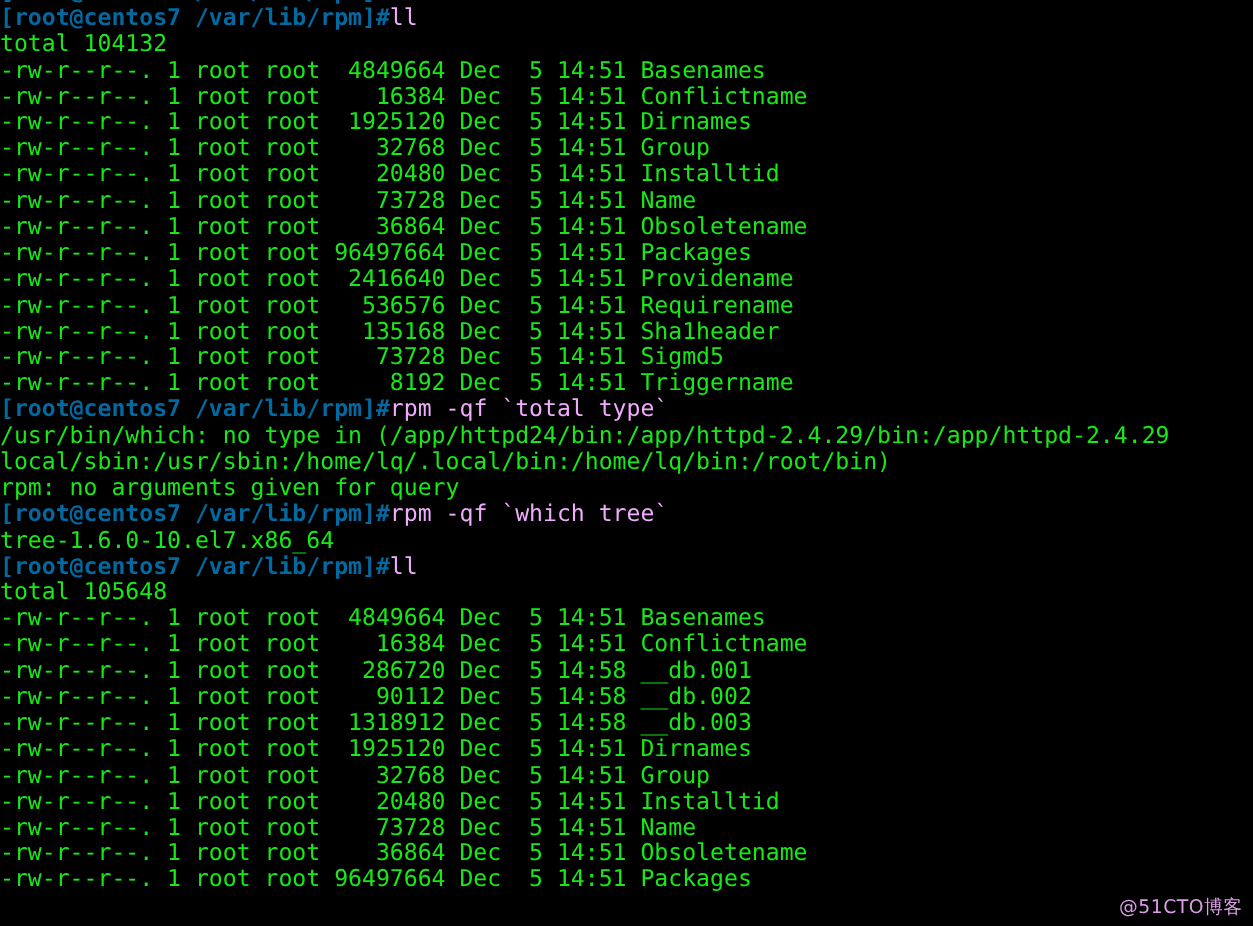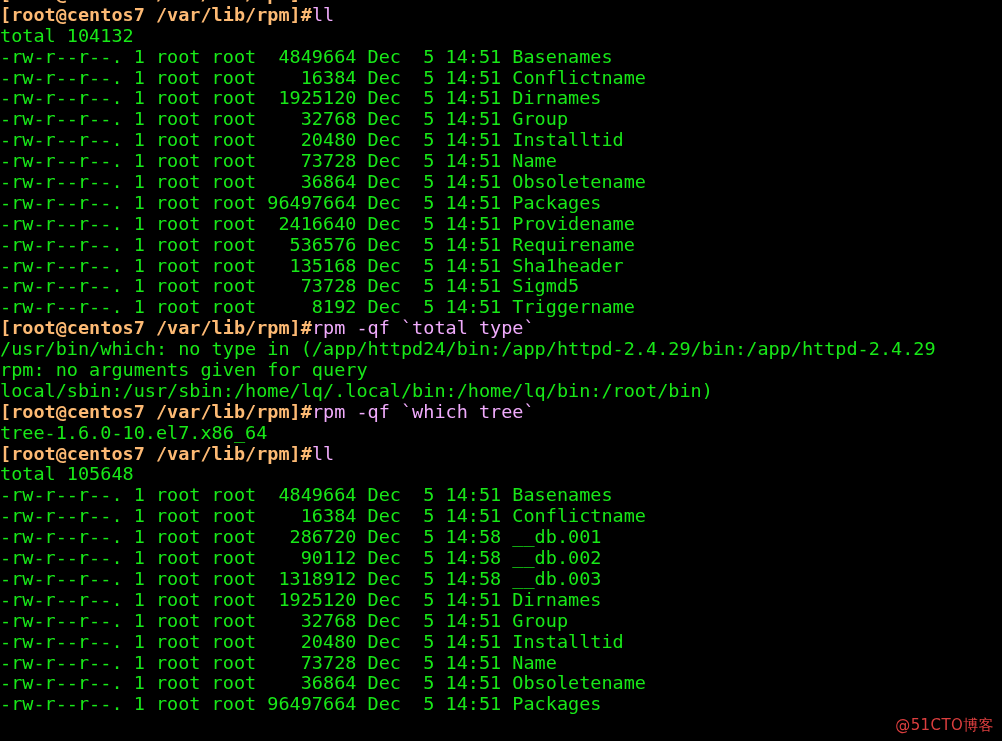--- a/index.html
+++ b/index.html
@@ -27,34 +27,34 @@
     height: 20.9px;
     line-height: 20.9px;
     white-space: pre;
     font-size: 18.5px;
     letter-spacing: 0px;
     color: #18e818;
     font-family: "DejaVu Sans Mono", "Liberation Mono", monospace;
     overflow: hidden;
   }
   .seg { white-space: pre; }
-  .c-prompt { color: #fdba74; font-weight: bold; }
+  .c-prompt { color: #0369a1; font-weight: bold; }
   .c-cmd    { color: #f0abfc; }
   .c-out    { color: #18e818; text-align: right; }
   #scroll-offset {
     position: absolute;
     left: 0;
     top: -16px;
     width: 1002px;
   }
   #watermark {
     position: absolute;
     right: 8px;
     bottom: 6px;
-    color: #ef4444;
+    color: #f0abfc;
     font-family: "DejaVu Sans", "Liberation Sans", sans-serif;
     font-size: 15px;
     letter-spacing: 0.4px;
     opacity: 0.92;
     pointer-events: none;
   }
 </style>
 </head>
 <body>
 
@@ -71,22 +71,22 @@
       <div class="term-line"><span class="seg c-out">-rw-r--r--. 1 root root    73728 Dec  5 14:51 Name</span></div>
       <div class="term-line"><span class="seg c-out">-rw-r--r--. 1 root root    36864 Dec  5 14:51 Obsoletename</span></div>
       <div class="term-line"><span class="seg c-out">-rw-r--r--. 1 root root 96497664 Dec  5 14:51 Packages</span></div>
       <div class="term-line"><span class="seg c-out">-rw-r--r--. 1 root root  2416640 Dec  5 14:51 Providename</span></div>
       <div class="term-line"><span class="seg c-out">-rw-r--r--. 1 root root   536576 Dec  5 14:51 Requirename</span></div>
       <div class="term-line"><span class="seg c-out">-rw-r--r--. 1 root root   135168 Dec  5 14:51 Sha1header</span></div>
       <div class="term-line"><span class="seg c-out">-rw-r--r--. 1 root root    73728 Dec  5 14:51 Sigmd5</span></div>
       <div class="term-line"><span class="seg c-out">-rw-r--r--. 1 root root     8192 Dec  5 14:51 Triggername</span></div>
       <div class="term-line"><span class="seg c-prompt">[root@centos7 /var/lib/rpm]#</span><span class="seg c-cmd">rpm -qf `total type`</span></div>
       <div class="term-line"><span class="seg c-out">/usr/bin/which: no type in (/app/httpd24/bin:/app/httpd-2.4.29/bin:/app/httpd-2.4.29</span></div>
+      <div class="term-line"><span class="seg c-out">local/sbin:/usr/sbin:/home/lq/.local/bin:/home/lq/bin:/root/bin)</span></div>
       <div class="term-line"><span class="seg c-out">rpm: no arguments given for query</span></div>
-      <div class="term-line"><span class="seg c-out">local/sbin:/usr/sbin:/home/lq/.local/bin:/home/lq/bin:/root/bin)</span></div>
       <div class="term-line"><span class="seg c-prompt">[root@centos7 /var/lib/rpm]#</span><span class="seg c-cmd">rpm -qf `which tree`</span></div>
       <div class="term-line"><span class="seg c-out">tree-1.6.0-10.el7.x86_64</span></div>
       <div class="term-line"><span class="seg c-prompt">[root@centos7 /var/lib/rpm]#</span><span class="seg c-cmd">ll</span></div>
       <div class="term-line"><span class="seg c-out">total 105648</span></div>
       <div class="term-line"><span class="seg c-out">-rw-r--r--. 1 root root  4849664 Dec  5 14:51 Basenames</span></div>
       <div class="term-line"><span class="seg c-out">-rw-r--r--. 1 root root    16384 Dec  5 14:51 Conflictname</span></div>
       <div class="term-line"><span class="seg c-out">-rw-r--r--. 1 root root   286720 Dec  5 14:58 __db.001</span></div>
       <div class="term-line"><span class="seg c-out">-rw-r--r--. 1 root root    90112 Dec  5 14:58 __db.002</span></div>
       <div class="term-line"><span class="seg c-out">-rw-r--r--. 1 root root  1318912 Dec  5 14:58 __db.003</span></div>
       <div class="term-line"><span class="seg c-out">-rw-r--r--. 1 root root  1925120 Dec  5 14:51 Dirnames</span></div>

